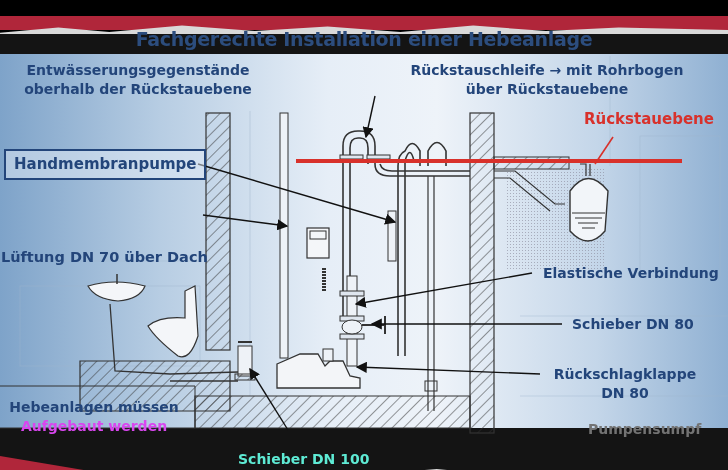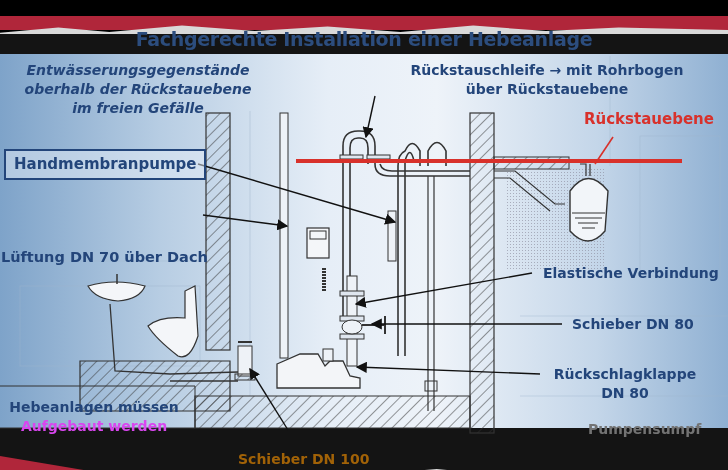--- a/index.html
+++ b/index.html
@@ -141,24 +141,23 @@
       <line x1="532" y1="257" x2="356" y2="288" marker-end="url(#arr)"></line>
       <line x1="562" y1="308" x2="372" y2="308" marker-end="url(#arr)"></line>
       <line x1="540" y1="358" x2="357" y2="351" marker-end="url(#arr)"></line>
       <line x1="288" y1="414" x2="250" y2="353" marker-end="url(#arr)"></line>
     </g>
     <line x1="613" y1="121" x2="595" y2="148" stroke="#d8312b" stroke-width="1.6"></line>
   </svg>
 
   <div class="title">Fachgerechte Installation einer Hebeanlage</div>
 
-  <div class="lbl center" style="left:4px;top:45px;width:268px;font-style:italic;">
+  <div class="lbl center" style="left:4px;top:45px;width:268px;">
     <div>Entwässerungsgegenstände</div>
     <div>oberhalb der Rückstauebene</div>
-    <div>im freien Gefälle</div>
   </div>
 
   <div class="lbl center" style="left:382px;top:45px;width:330px;">
     <div>Rückstauschleife → mit Rohrbogen</div>
     <div>über Rückstauebene</div>
   </div>
 
   <div class="lbl red" style="left:584px;top:94px;font-size:15px;">Rückstauebene</div>
 
   <div class="lbl boxed" style="left:4px;top:133px;font-size:15px;">Handmembranpumpe</div>
@@ -172,16 +171,16 @@
   <div class="lbl center" style="left:545px;top:349px;width:160px;">
     <div>Rückschlagklappe</div>
     <div>DN 80</div>
   </div>
 
   <div class="lbl center" style="left:4px;top:382px;width:180px;">
     <div>Hebeanlagen müssen</div>
     <div style="color:#d946ef">Aufgebaut werden</div>
   </div>
 
-  <div class="lbl" style="left:238px;top:434px;color:#a16207;">Schieber DN 100</div>
+  <div class="lbl" style="left:238px;top:434px;color:#5eead4;">Schieber DN 100</div>
 
   <div class="lbl" style="left:588px;top:404px;color:#737373;">Pumpensumpf</div>
 </div>
 
 </body></html>

